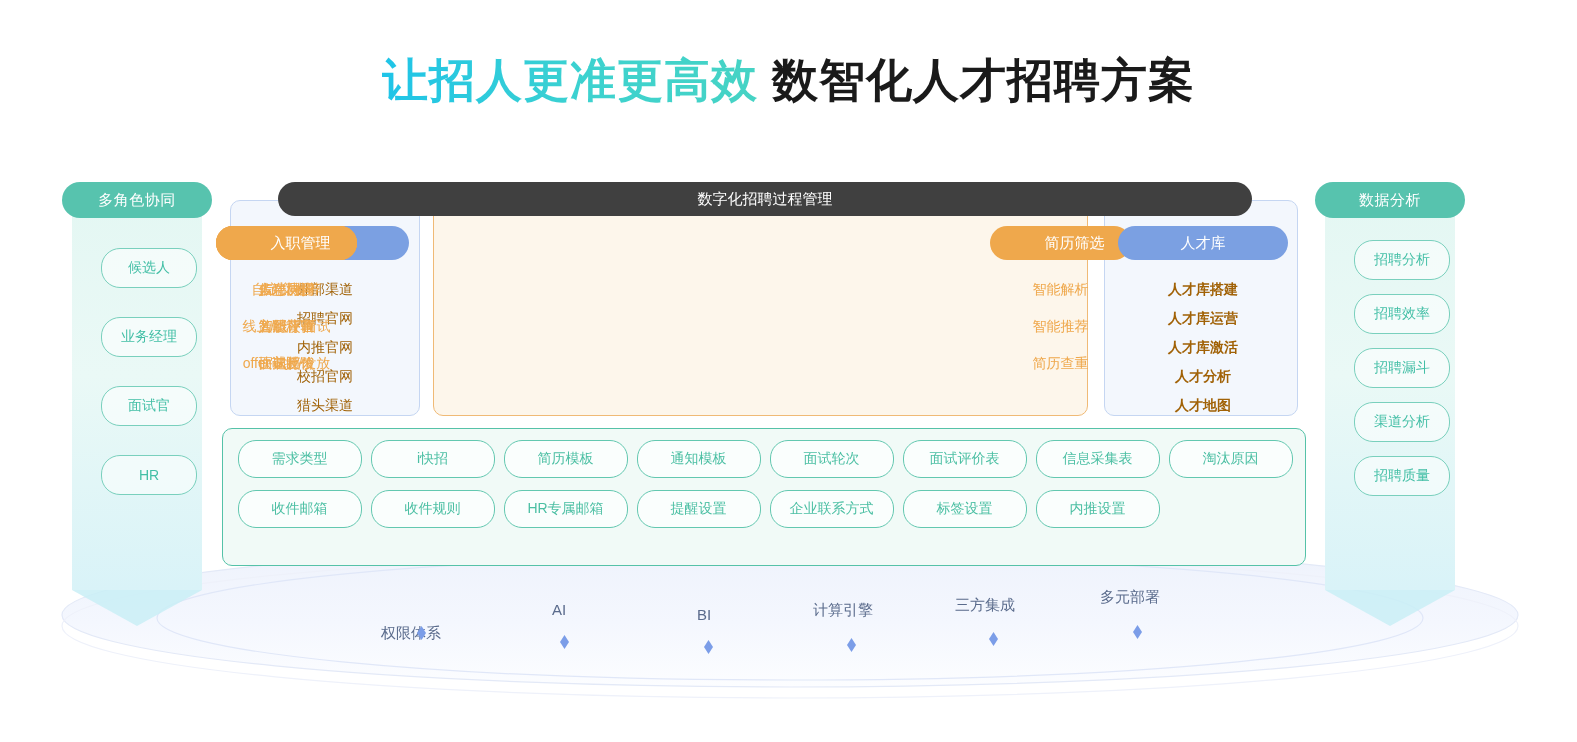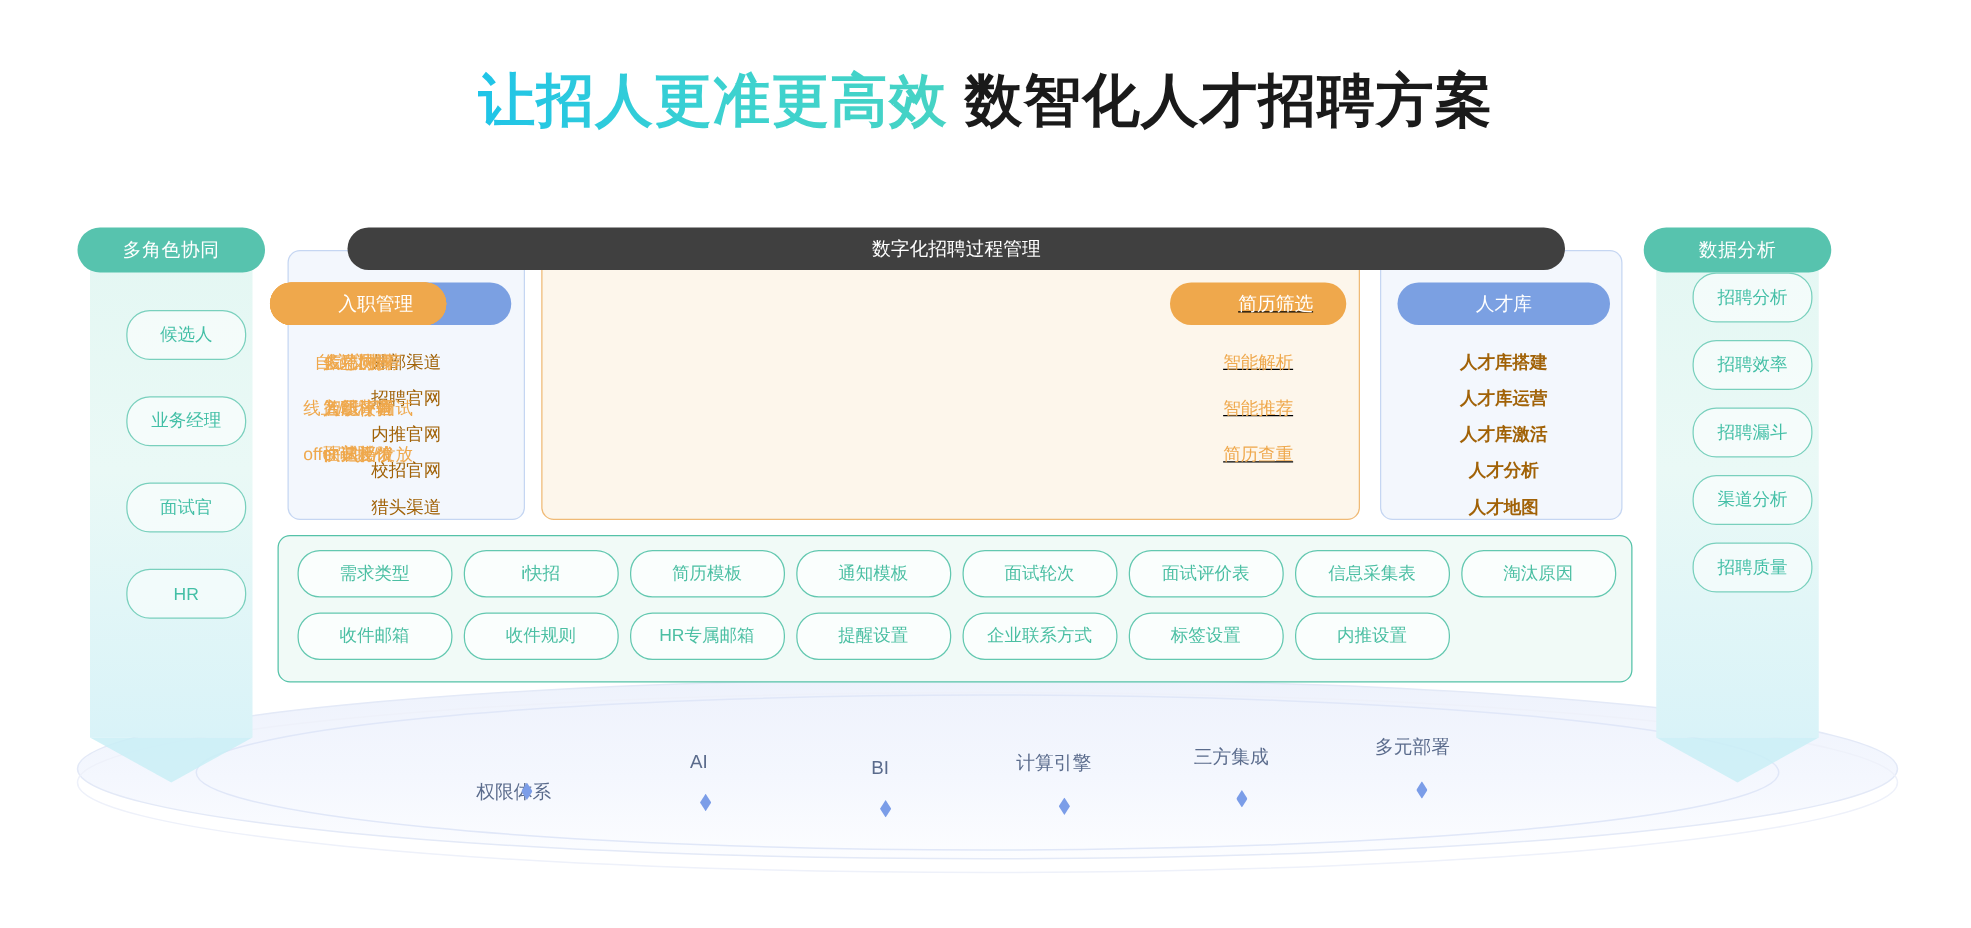--- a/index.html
+++ b/index.html
@@ -43,21 +43,21 @@
   .sidecol .items{position:absolute;left:12px;top:36px;width:150px;z-index:3;
     display:flex;flex-direction:column;align-items:center;}
   .sidepill{
     width:94px;height:38px;border-radius:19px;border:1.3px solid #79D0BD;
     background:rgba(255,255,255,.55);color:#43BFA6;font-size:14px;
     display:flex;align-items:center;justify-content:center;white-space:nowrap;
   }
   #left-sidebar{left:62px;top:182px;}
   #left-sidebar .items{padding-top:30px;gap:29px;}
   #right-sidebar{left:1315px;top:182px;}
-  #right-sidebar .items{gap:14px;}
+  #right-sidebar .items{padding-top:22px;gap:14px;}
 
   
   .center-wrap{position:absolute;left:230px;top:194px;width:1068px;}
 
   .banner{
     position:absolute;left:48px;top:-12px;width:974px;height:34px;border-radius:17px;
     background:#404040;color:#fff;font-size:15px;
     display:flex;align-items:center;justify-content:center;z-index:4;
   }
 
@@ -95,25 +95,25 @@
   #col-talent-pool .sub{margin-bottom:15px;font-weight:bold;}
 
   .proc-col{position:absolute;top:26px;width:113px;display:flex;flex-direction:column;align-items:center;}
   .proc-col .cap{width:113px;margin-bottom:22px;padding-left:28px;}
   .proc-col .sub{margin-bottom:23px;}
   .proc-col .sub:last-child{margin-bottom:0;}
   .proc-col:nth-of-type(1){left:231px;}
   .proc-col:nth-of-type(2){left:359px;}
   .proc-col:nth-of-type(3){left:487px;}
   .proc-col:nth-of-type(4){left:615px;}
-  .proc-col:nth-of-type(5){left:720px;text-decoration:underline;}
+  .proc-col:nth-of-type(5){left:774px;}
 
   
   #config-card{
-    position:absolute;left:-8px;top:234px;width:1084px;height:118px;
+    position:absolute;left:-8px;top:234px;width:1084px;height:138px;
     background:#F1FAF7;border:1.3px solid #55C2A8;border-radius:10px;box-sizing:border-box;
   }
   #config-card .grid{
     position:absolute;left:10px;top:11px;width:1064px;
     display:grid;grid-template-columns:repeat(8,1fr);row-gap:12px;column-gap:0;
     justify-items:center;
   }
   .cfg-pill{
     width:122px;height:36px;border-radius:18px;border:1.2px solid #63C8B0;
     background:#FAFEFD;color:#4BBFA3;font-size:14px;

